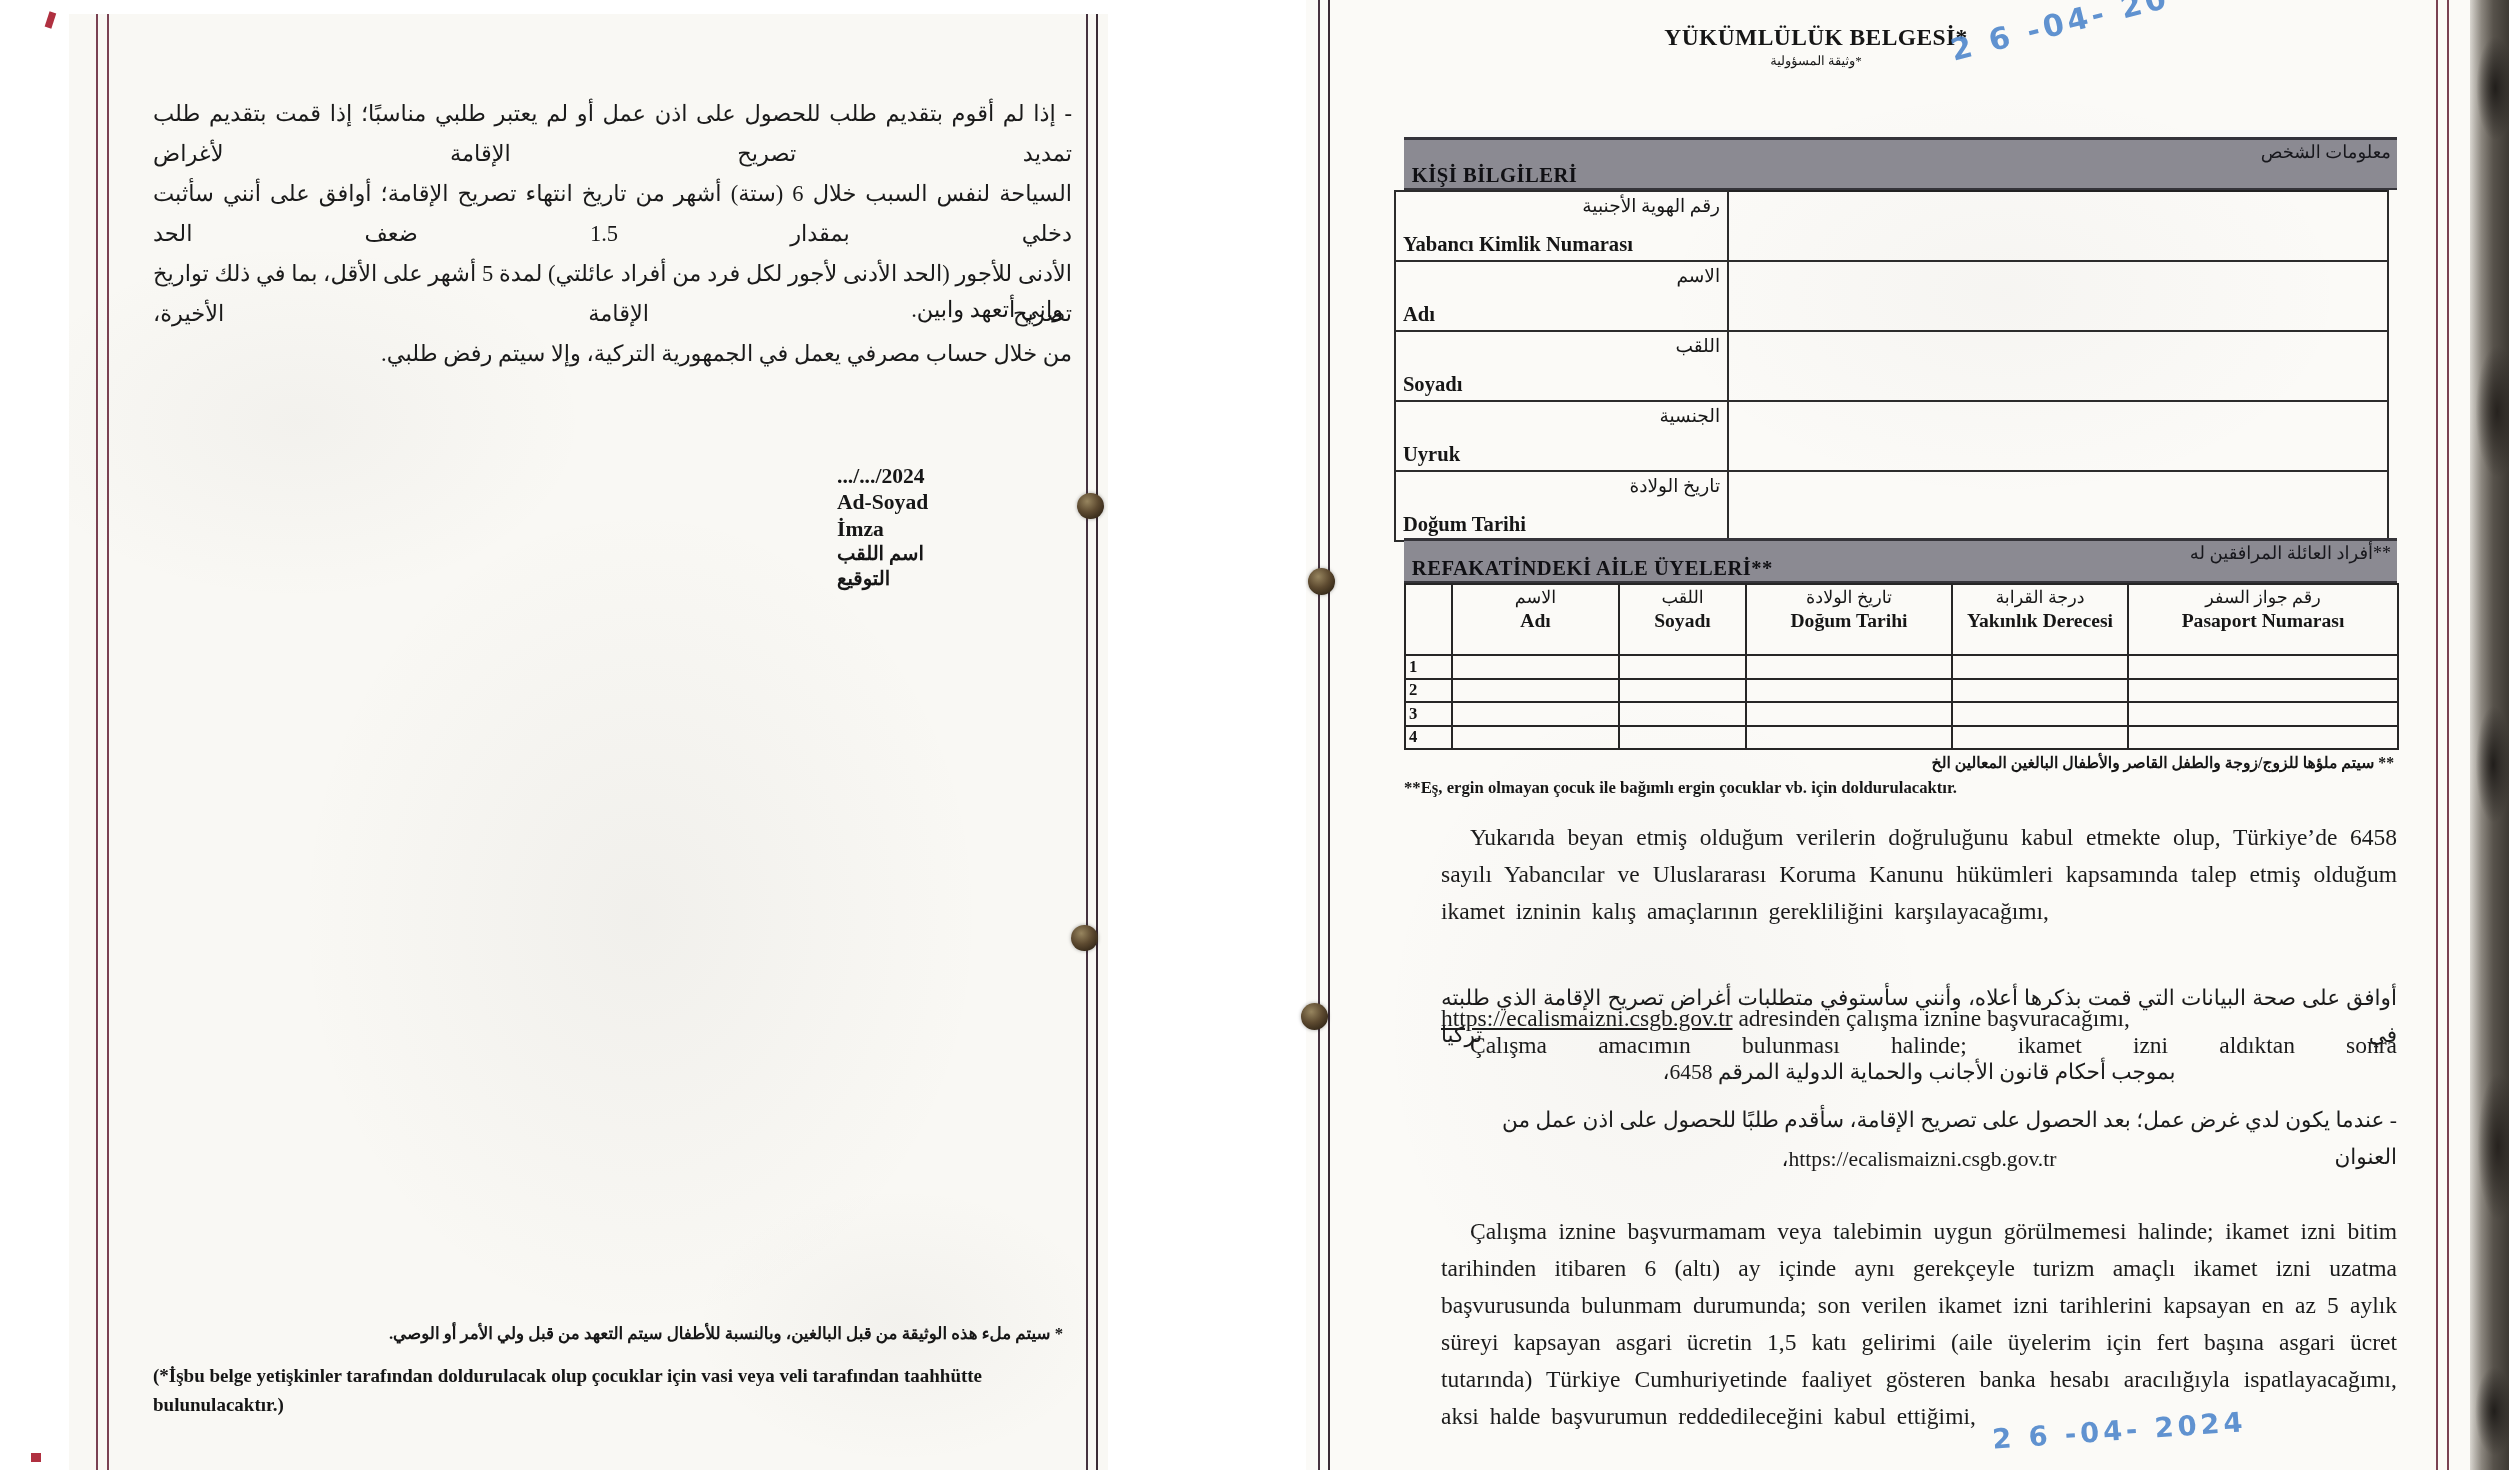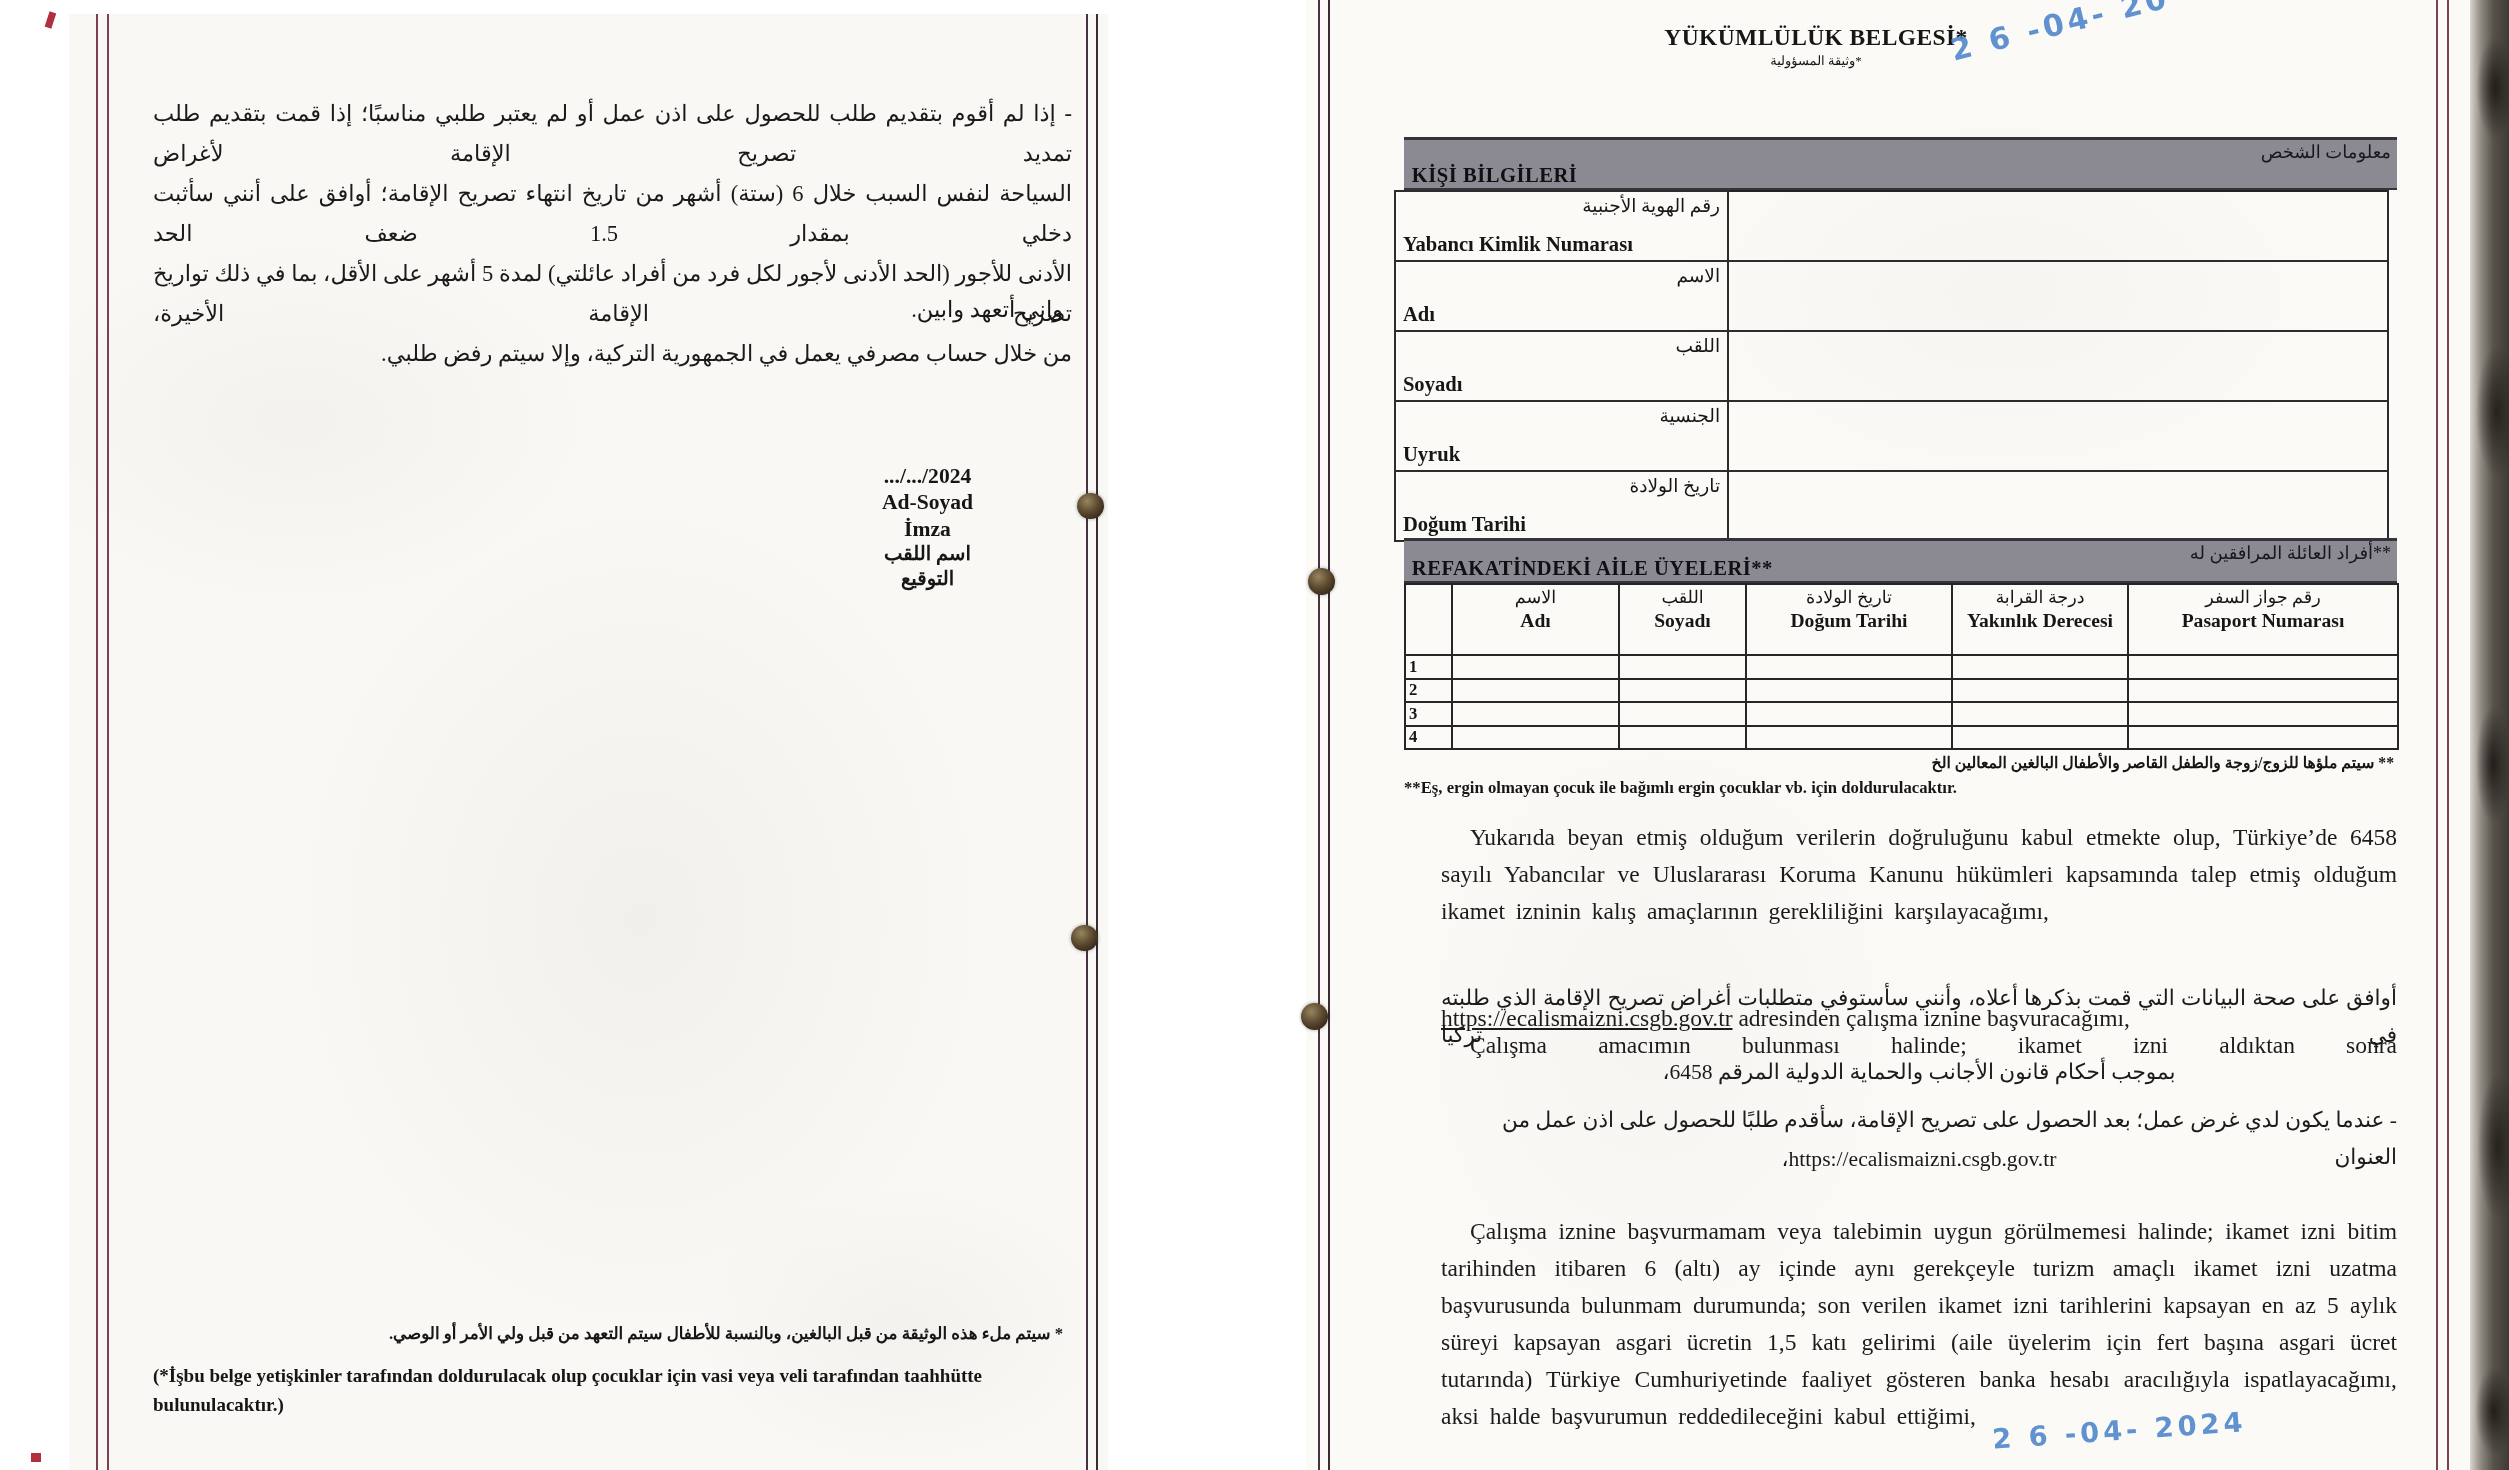--- a/index.html
+++ b/index.html
@@ -42,21 +42,21 @@
       radial-gradient(ellipse 25.5px 59px at 62% 96%, #211e1b 0%, transparent 75%),
       linear-gradient(90deg,#d8d5cf 0%,#8a857d 30%,#57524b 60%,#3e3a34 100%);}
   
   .ar{direction:rtl;}
   #lp-body{position:absolute;top:80px;left:84px;width:919px;
     font-size:22.5px;line-height:40px;color:#1a1a1a;}
   #lp-body .jline{direction:rtl;text-align:justify;text-align-last:justify;}
   #lp-body .lastline{direction:rtl;text-align:right;}
   #lp-pledge{position:absolute;top:282px;right:45px;font-size:22.5px;}
   #lp-signature{position:absolute;top:449px;right:90px;width:181px;
-    text-align:center;font-weight:bold;font-size:21.6px;line-height:26.5px;}
+    text-align:left;font-weight:bold;font-size:21.6px;line-height:26.5px;}
   #lp-signature .sig-ar{font-weight:bold;font-size:19.6px;line-height:24.5px;}
   #lp-footnote-ar{position:absolute;top:1309px;right:45px;
     font-size:16.7px;font-weight:bold;}
   #lp-footnote-tr{position:absolute;top:1347px;left:84px;width:887px;
     font-size:19px;font-weight:bold;line-height:29px;}
   
   #rp-title-wrap{position:absolute;top:23.5px;left:265px;width:490px;text-align:center;}
   #rp-title{font-size:23.5px;font-weight:bold;letter-spacing:0.4px;}
   #rp-subtitle{font-size:13px;margin-top:2.9px;}
   .stamp{position:absolute;color:#4b84cb;font-family:"DejaVu Sans","Liberation Sans",sans-serif;

